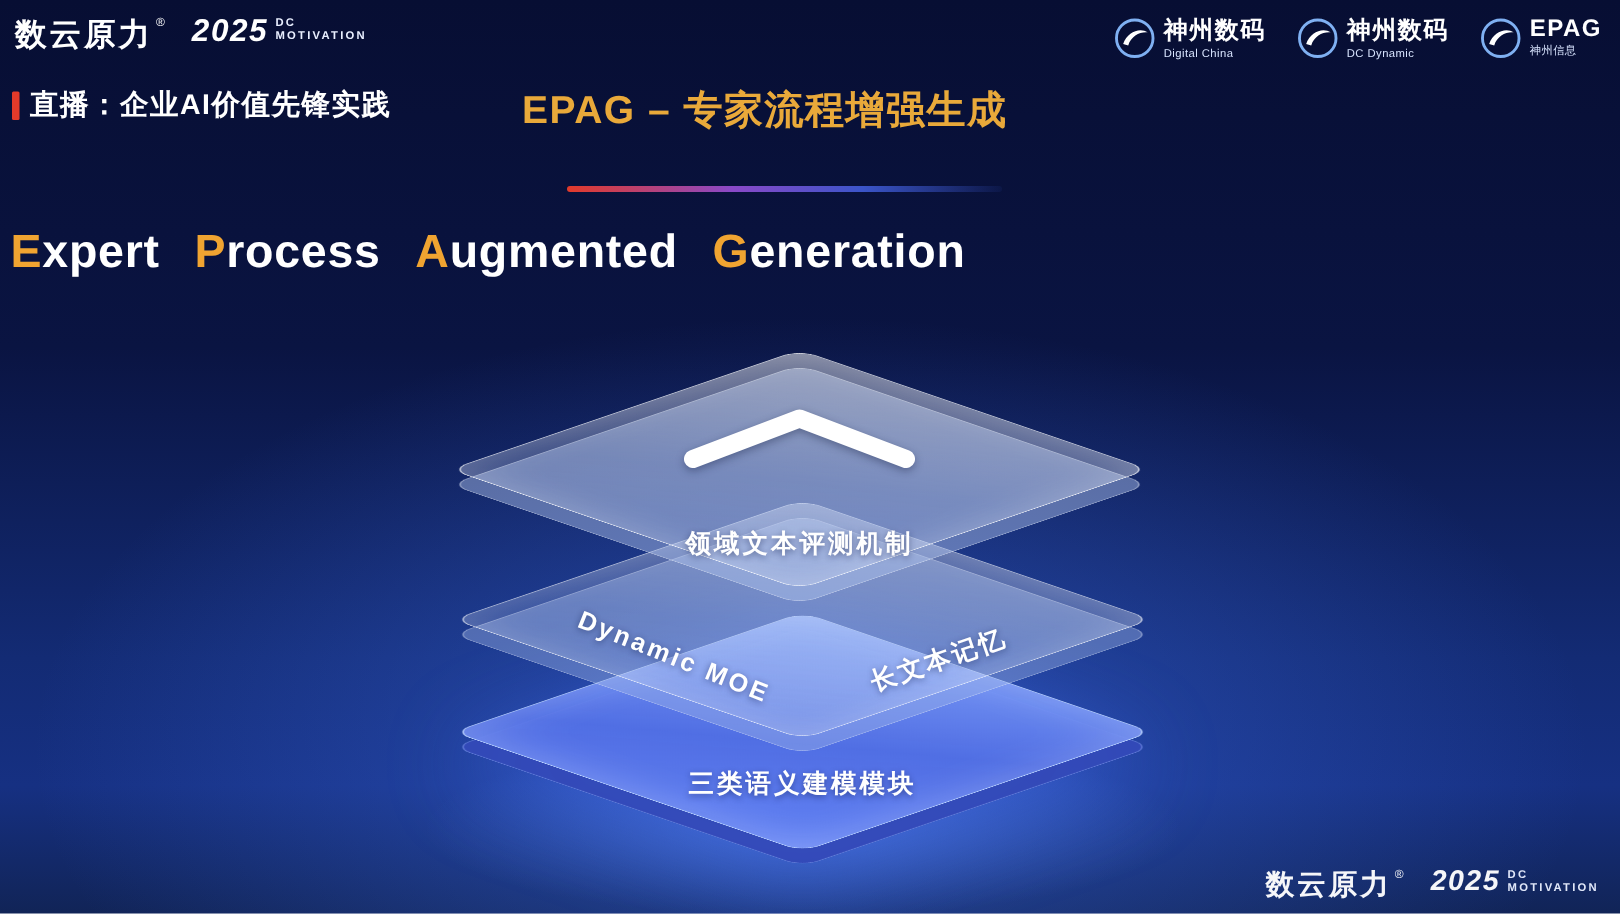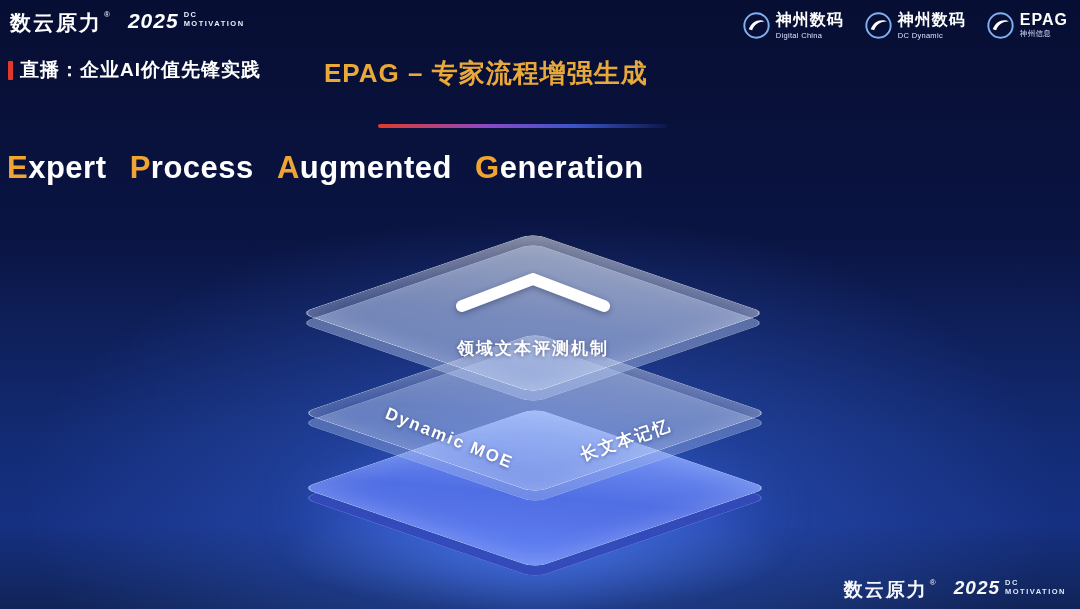--- a/index.html
+++ b/index.html
@@ -21,21 +21,21 @@
   .brand-sub{ display:flex; flex-direction:column; margin-left:5px; padding-top:2px; line-height:1.15; }
   .brand-sub span{ font-size:7.5px; letter-spacing:1.5px; color:#e9efff; font-weight:bold; }
   .brand-top{ position:absolute; left:10px; top:9px; }
 
   
   .live{ position:absolute; left:8px; top:57px; display:flex; align-items:center; }
   .live-bar{ width:5px; height:19px; background:#e23a2a; border-radius:1px; margin-right:7px; }
   .live-text{ font-size:19px; font-weight:bold; letter-spacing:1px; color:#ffffff; }
 
   
-  .page-title{ position:absolute; left:324px; top:56px; font-size:26px; font-weight:bold;
+  .page-title{ position:absolute; left:348px; top:56px; font-size:26px; font-weight:bold;
     color:#e9a93a; letter-spacing:1px; }
 
   
   .partners{ position:absolute; right:12px; top:10px; display:flex; gap:20px; }
   .partner{ display:flex; align-items:center; gap:5px; }
   .p-icon{ width:29px; height:29px; flex:0 0 auto; }
   .p-cn{ font-size:16px; font-weight:bold; letter-spacing:1px; color:#fff; }
   .p-en{ font-size:7.5px; color:#d9e5ff; letter-spacing:0.3px; }
 
   
@@ -78,21 +78,21 @@
     background:linear-gradient(150deg, rgba(136,170,255,0.96) 0%, rgba(82,112,230,0.94) 55%, rgba(100,132,246,0.96) 100%);
     border:1.5px solid rgba(195,218,255,0.9);
     box-shadow:inset 0 0 55px rgba(255,255,255,0.22); }
   .plate-bottom .side{ background:rgba(52,74,184,0.95); border:1px solid rgba(140,170,245,0.5); }
 
   .chevron{ position:absolute; left:448px; top:266px; z-index:30;
     filter:drop-shadow(0 2px 3px rgba(5,15,50,0.35)); }
 
   .lbl{ position:absolute; z-index:32; color:#ffffff; font-weight:bold; font-size:17px;
     letter-spacing:2px; text-shadow:0 1px 4px rgba(8,18,60,0.45); white-space:nowrap; }
-  .lbl-top{ left:383px; top:337px; width:300px; text-align:center; }
+  .lbl-top{ left:383px; top:351px; width:300px; text-align:center; }
   .lbl-moe{ left:386px; top:403px; transform:rotate(22deg); transform-origin:left center; font-weight:600; }
   .lbl-long{ left:581px; top:444px; transform:rotate(-19deg); transform-origin:left center; }
   .lbl-bottom{ left:385px; top:511px; width:300px; text-align:center; }
 
   
   .brand-footer{ position:absolute; right:14px; bottom:6px; opacity:0.96; }
   .brand-footer .brand-name,.brand-footer .brand-year{ font-size:19px; }
 </style>
 </head>
 <body>
@@ -173,20 +173,21 @@
     <div class="face"></div>
   </div>
 
   <svg class="chevron" width="170" height="52" viewBox="0 0 170 52">
     <polyline points="14,40 85,13 156,40" fill="none" stroke="#ffffff" stroke-width="12" stroke-linecap="round" stroke-linejoin="round"></polyline>
   </svg>
 
   <div class="lbl lbl-top">领域文本评测机制</div>
   <div class="lbl lbl-moe">Dynamic  MOE</div>
   <div class="lbl lbl-long">长文本记忆</div>
+  <div class="lbl lbl-bottom">三类语义建模模块</div>
 
   <div class="brand brand-footer">
     <span class="brand-name">数云原力</span>
     <span class="brand-reg">®</span>
     <span class="brand-year">2025</span>
     <span class="brand-sub">
       <span>DC</span>
       <span>MOTIVATION</span>
     </span>
   </div>

